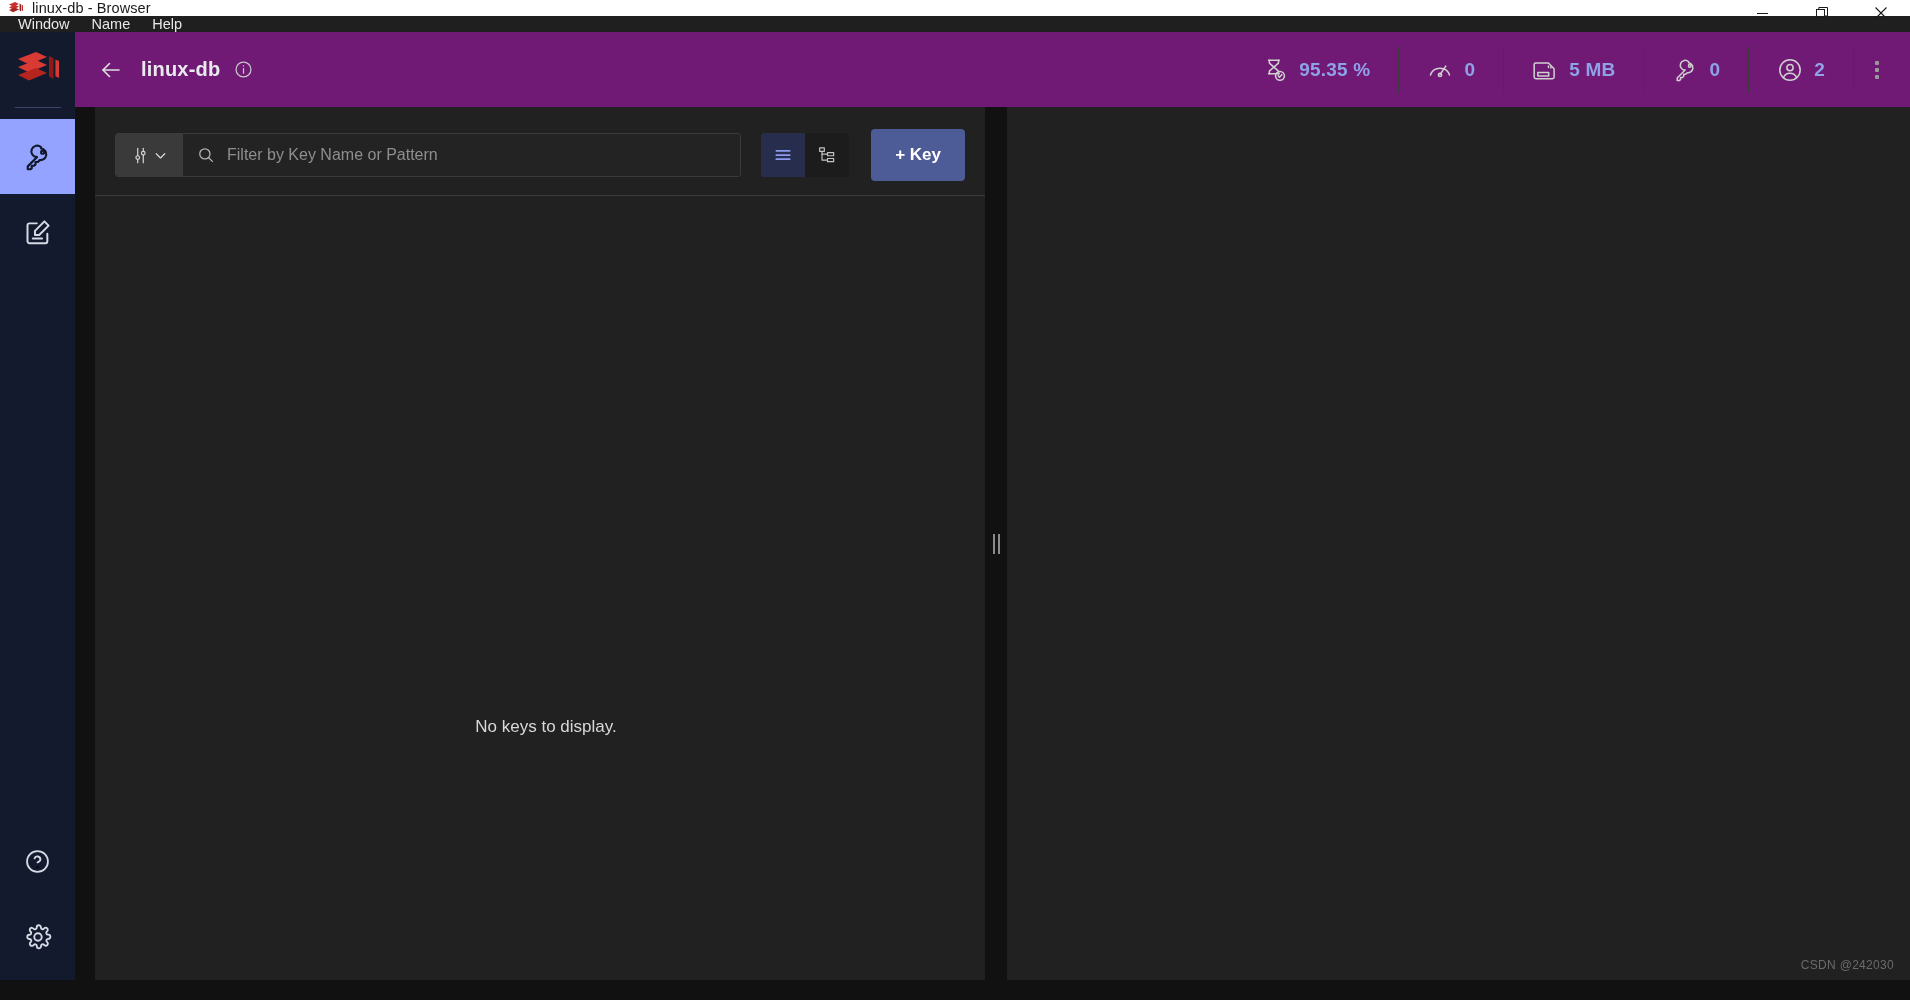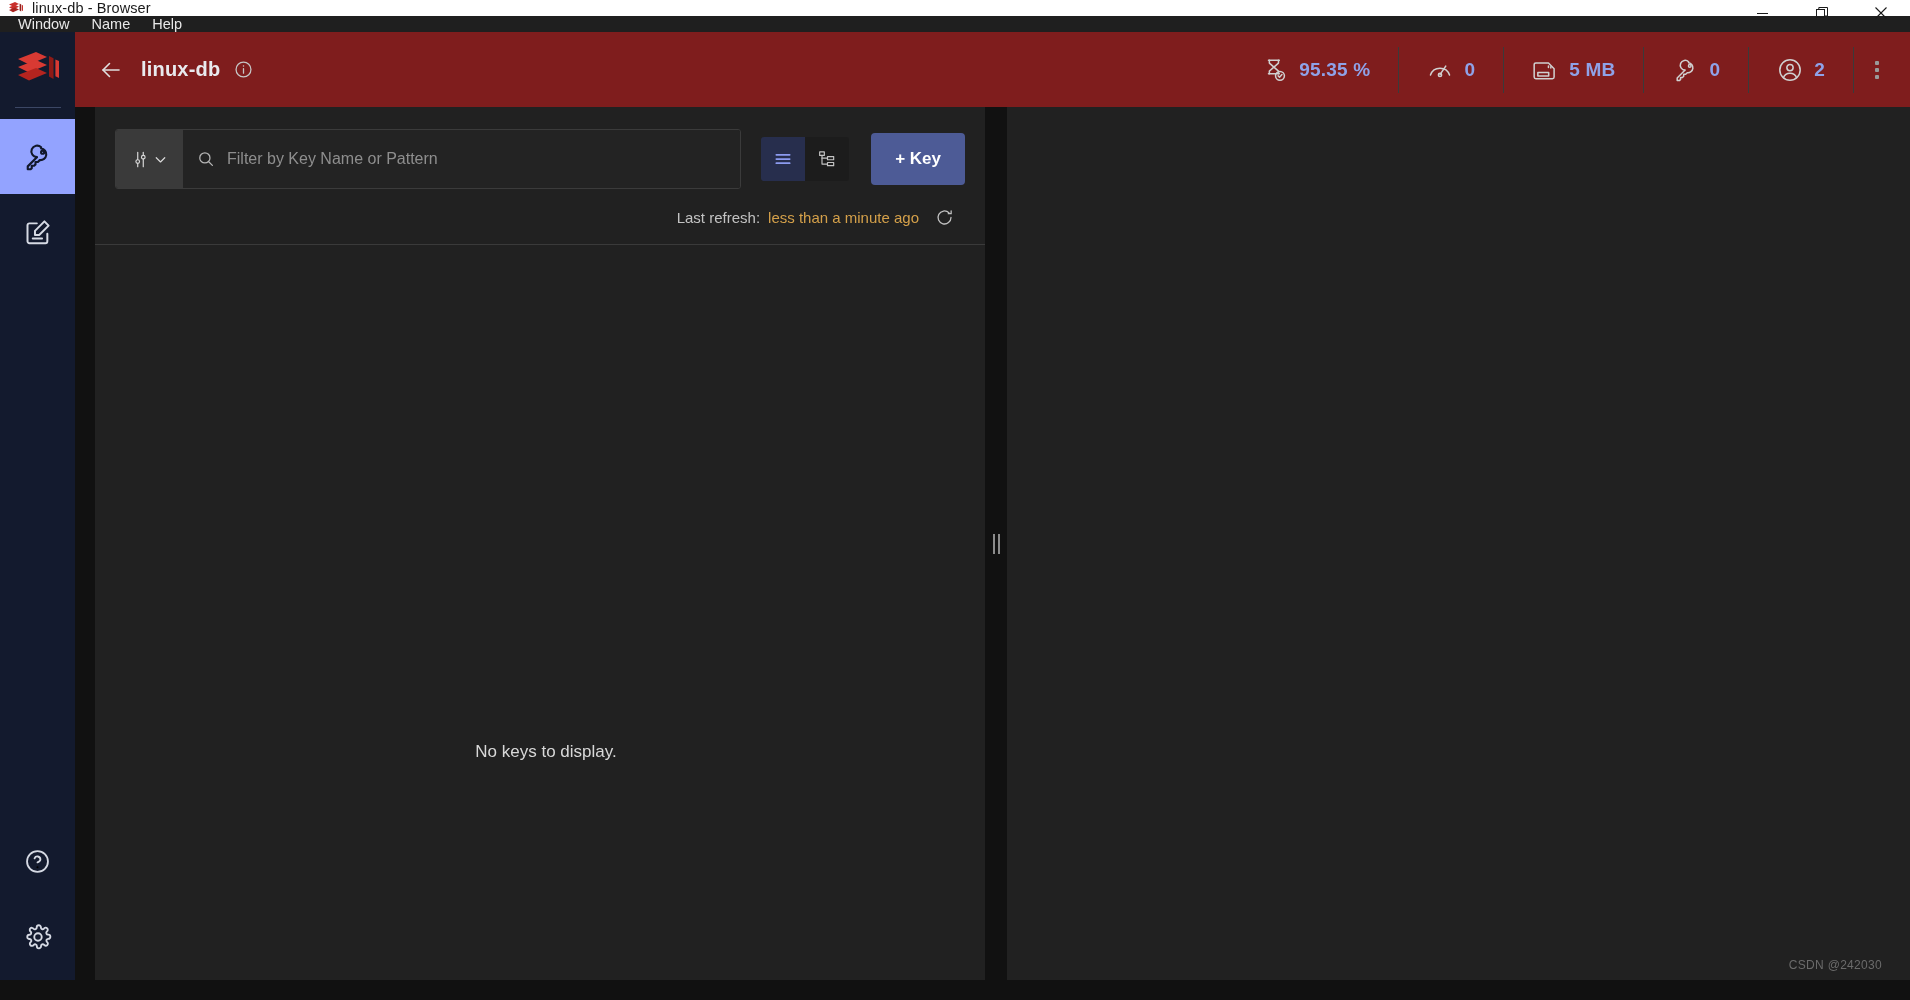--- a/index.html
+++ b/index.html
@@ -111,21 +111,21 @@
     background: #111111;
   }
 
   
   .header {
     height: 75px;
     display: flex;
     align-items: center;
     padding: 0 0 0 18px;
     flex-shrink: 0;
-    background: #7f1d1d;
+    background: #701a75;
   }
   .back-btn {
     width: 36px; height: 36px;
     display: flex; align-items: center; justify-content: center;
     cursor: pointer;
     border-radius: 4px;
   }
   .db-title {
     font-size: 20px;
     font-weight: bold;
@@ -185,21 +185,21 @@
     min-height: 0;
   }
   .keys-toolbar {
     padding: 22px 20px 0 20px;
     display: flex;
     align-items: center;
     gap: 0;
   }
   .filter-group {
     display: flex;
-    height: 60px;
+    height: 44px;
     flex: 1;
     border: 1px solid #3b3b3b;
     border-radius: 3px;
     overflow: hidden;
     background: #232323;
   }
   .filter-select {
     width: 67px;
     background: #3a3a3a;
     display: flex;
@@ -320,21 +320,21 @@
   }
   .details-empty {
     font-size: 17px;
     color: #c8ccd6;
     margin-bottom: 60px;
     text-align: center;
     padding: 0 20px;
   }
   .watermark {
     position: absolute;
-    right: 28px;
+    right: 16px;
     bottom: 8px;
     font-size: 12px;
     color: #6b6b6b;
     letter-spacing: 0.3px;
   }
 </style>
 </head>
 <body>
 
 <div class="titlebar">
@@ -553,30 +553,20 @@
                 <path d="M12.6 16.2 h7.4 v3.8 h-7.4 z"></path>
                 <path d="M6 7.7 V18.1 h6.6"></path>
                 <path d="M6 11 h6.6"></path>
               </svg>
             </div>
           </div>
 
           <button class="add-key-btn">+ Key</button>
         </div>
 
-        <div class="refresh-row">
-          <span class="refresh-label">Last refresh:</span>
-          <span class="refresh-value">less than a minute ago</span>
-          <div class="refresh-btn">
-            <svg width="19" height="19" viewBox="0 0 24 24" fill="none" stroke="#c2c2c2" stroke-width="1.6" stroke-linecap="round">
-              <path d="M20.2 12 a8.2 8.2 0 1 1 -2.6 -6"></path>
-              <polyline points="20.4,3.6 20.4,7.2 16.8,7.2"></polyline>
-            </svg>
-          </div>
-        </div>
 
         <div class="panel-divider"></div>
 
         <div class="keys-empty">
           <span>No keys to display.</span>
         </div>
       </div>
 
       <div class="splitter">
         <div class="grip">

